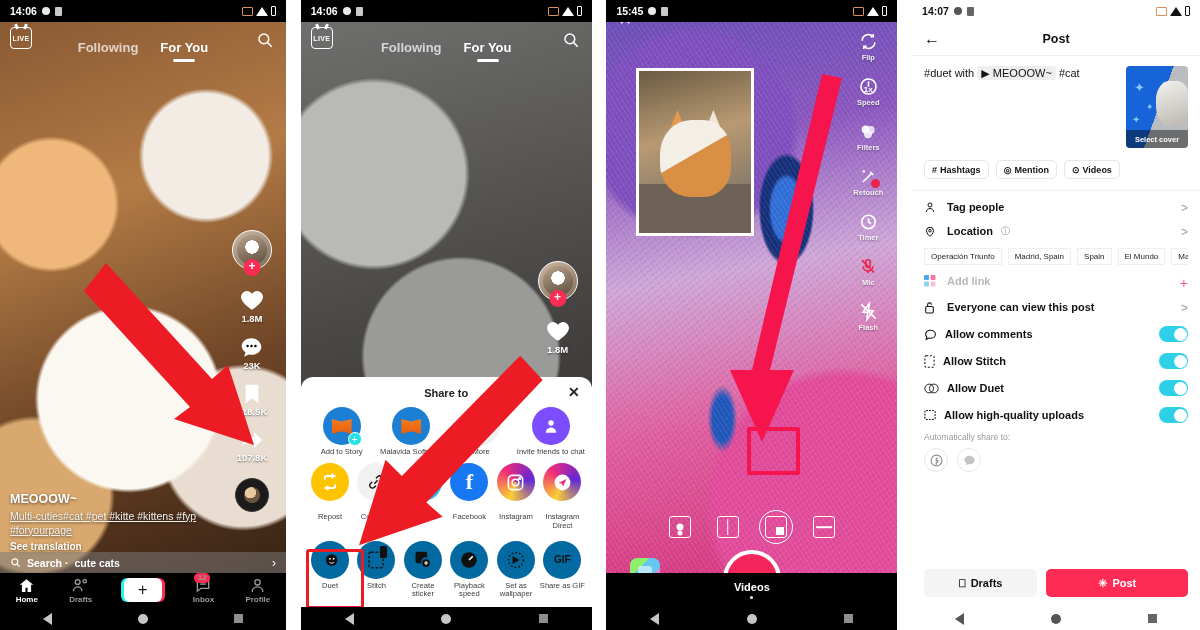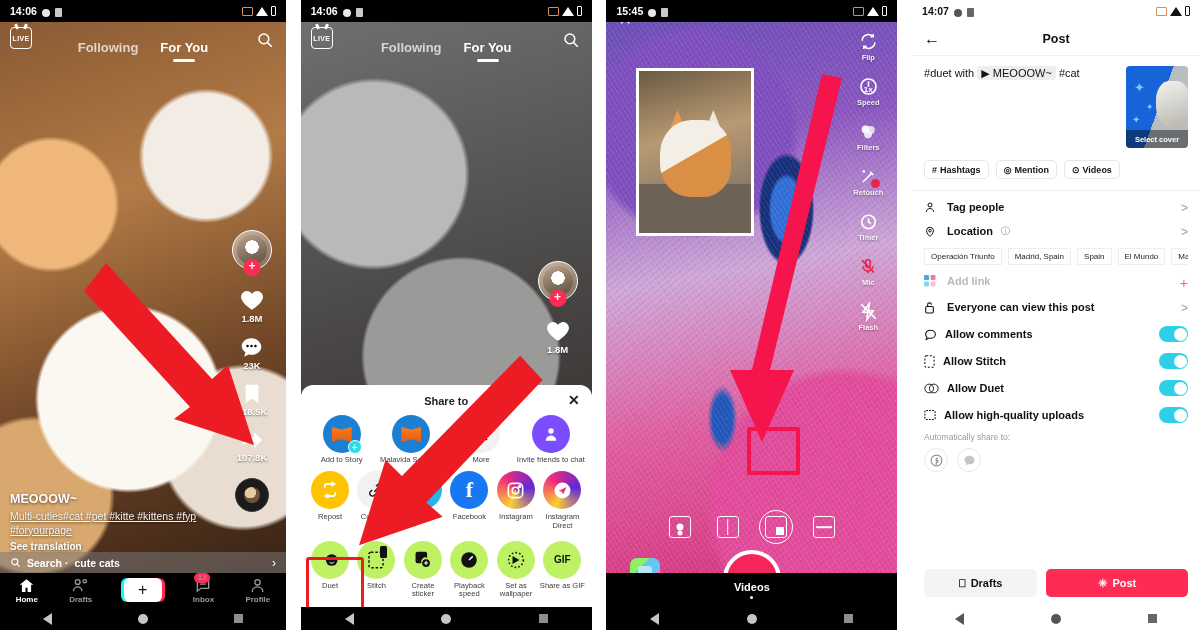--- a/index.html
+++ b/index.html
@@ -10,21 +10,21 @@
   .panel { position: relative; height: 630px; overflow: hidden; background: #000; }
   .p1 { width: 290px; }
   .gap { width: 15px; background: #fff; height: 630px; }
   .p2 { width: 295px; }
   .p3 { width: 295px; }
   .p4 { width: 292px; background:#fff; }
 
   
   .statusbar { height: 22px; background: #000; color: #fff; display: flex; align-items: center;
                justify-content: space-between; padding: 0 10px; font-size: 10.5px; font-weight: 600; position: relative; z-index: 60;}
-  .sb-left { display: flex; align-items: flex-end; gap: 5px; }
+  .sb-left { display: flex; align-items: center; gap: 5px; }
   .sb-right { display: flex; align-items: center; gap: 3px; }
   .dot-ic { width: 8px; height: 8px; border-radius: 50%; background: #e8e8e8; display:inline-block;}
   .sq-ic { width: 7px; height: 9px; background: #c9c9c9; border-radius: 1px; display:inline-block;}
   .cast-ic { width: 11px; height: 9px; border: 1.3px solid #d98f5c; border-radius: 1px; display:inline-block; }
   .wifi-ic { width: 0; height: 0; border-left: 6px solid transparent; border-right: 6px solid transparent;
              border-bottom: 9px solid #fff; display:inline-block;}
   .bat-ic { width: 5px; height: 10px; border: 1.2px solid #fff; border-radius: 1px; display:inline-block; }
   .statusbar.light { background:#fff; color:#111; }
   .statusbar.light .dot-ic{background:#555;} .statusbar.light .sq-ic{background:#666;}
   .statusbar.light .wifi-ic{border-bottom-color:#111;} .statusbar.light .bat-ic{border-color:#111;}
@@ -121,23 +121,23 @@
      background:linear-gradient(#f57c20,#e85d0d); clip-path:polygon(0 0,50% 18%,100% 0,100% 100%,50% 82%,0 100%);}
   .ic .addplus{position:absolute;right:-1px;bottom:-1px;width:14px;height:14px;border-radius:50%;
      background:#25E0E8;color:#fff;font-size:10px;line-height:14px;text-align:center;border:1.5px solid #fff;z-index:3;}
   .ic.invite{background:#7C4DFF;}
   .ic.repost{background:#FFC400;}
   .ic.copy{background:#f1f1f1;color:#111;}
   .ic.email{background:#2BB3E8;}
   .ic.fb{background:#1877F2;}
   .ic.ig{background:conic-gradient(from 200deg,#F9CE34,#EE2A7B,#6228D7,#F9CE34);}
   .ic.igd{background:conic-gradient(from 200deg,#F9CE34,#EE2A7B,#6228D7,#F9CE34);}
-  .row2 .si .lb{margin-top:1px;}
+  .row2 .si .lb{margin-top:9px;}
   .tools { display:flex; padding:4px 6px 2px; }
-  .tools .si .ic{background:#bef264;color:#111;}
+  .tools .si .ic{background:#0369a1;color:#111;}
   .duet-hl { position:absolute; border:3px solid #ED1C24; border-radius:3px; }
 
   
   .cam { position:absolute; inset:22px 0 57px 0; overflow:hidden;
     background:
       radial-gradient(ellipse at 62% 34%, #2f6fd8 0 6%, #14307a 7% 10%, transparent 11%),
       radial-gradient(ellipse at 40% 72%, #1f57bb 0 4%, transparent 6%),
       radial-gradient(circle at 30% 20%, #7e4fbf 0 20%, transparent 22%),
       radial-gradient(circle at 82% 88%, #e34b9b 0 24%, transparent 26%),
       linear-gradient(170deg, #6b4fb8 0%, #8a57c0 22%, #cfa8d8 45%, #e05fa0 70%, #d6347e 100%);}

